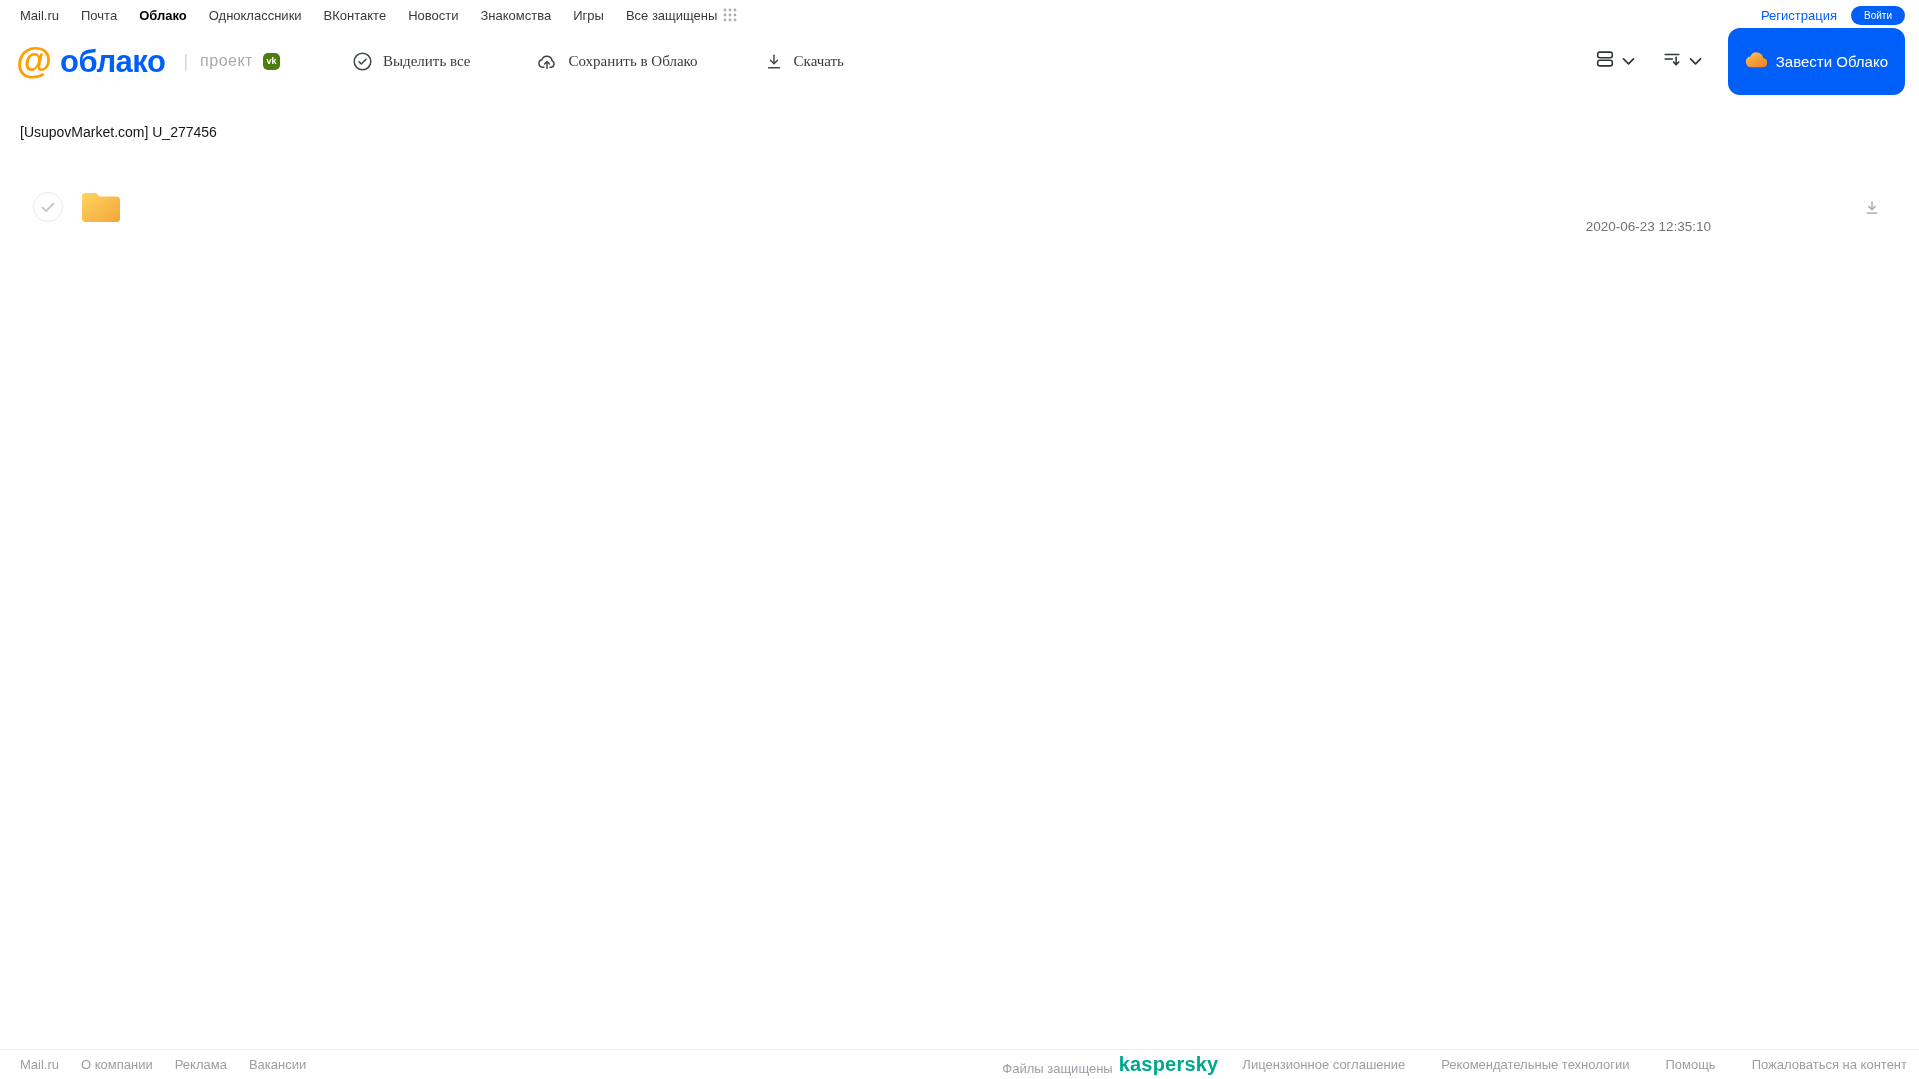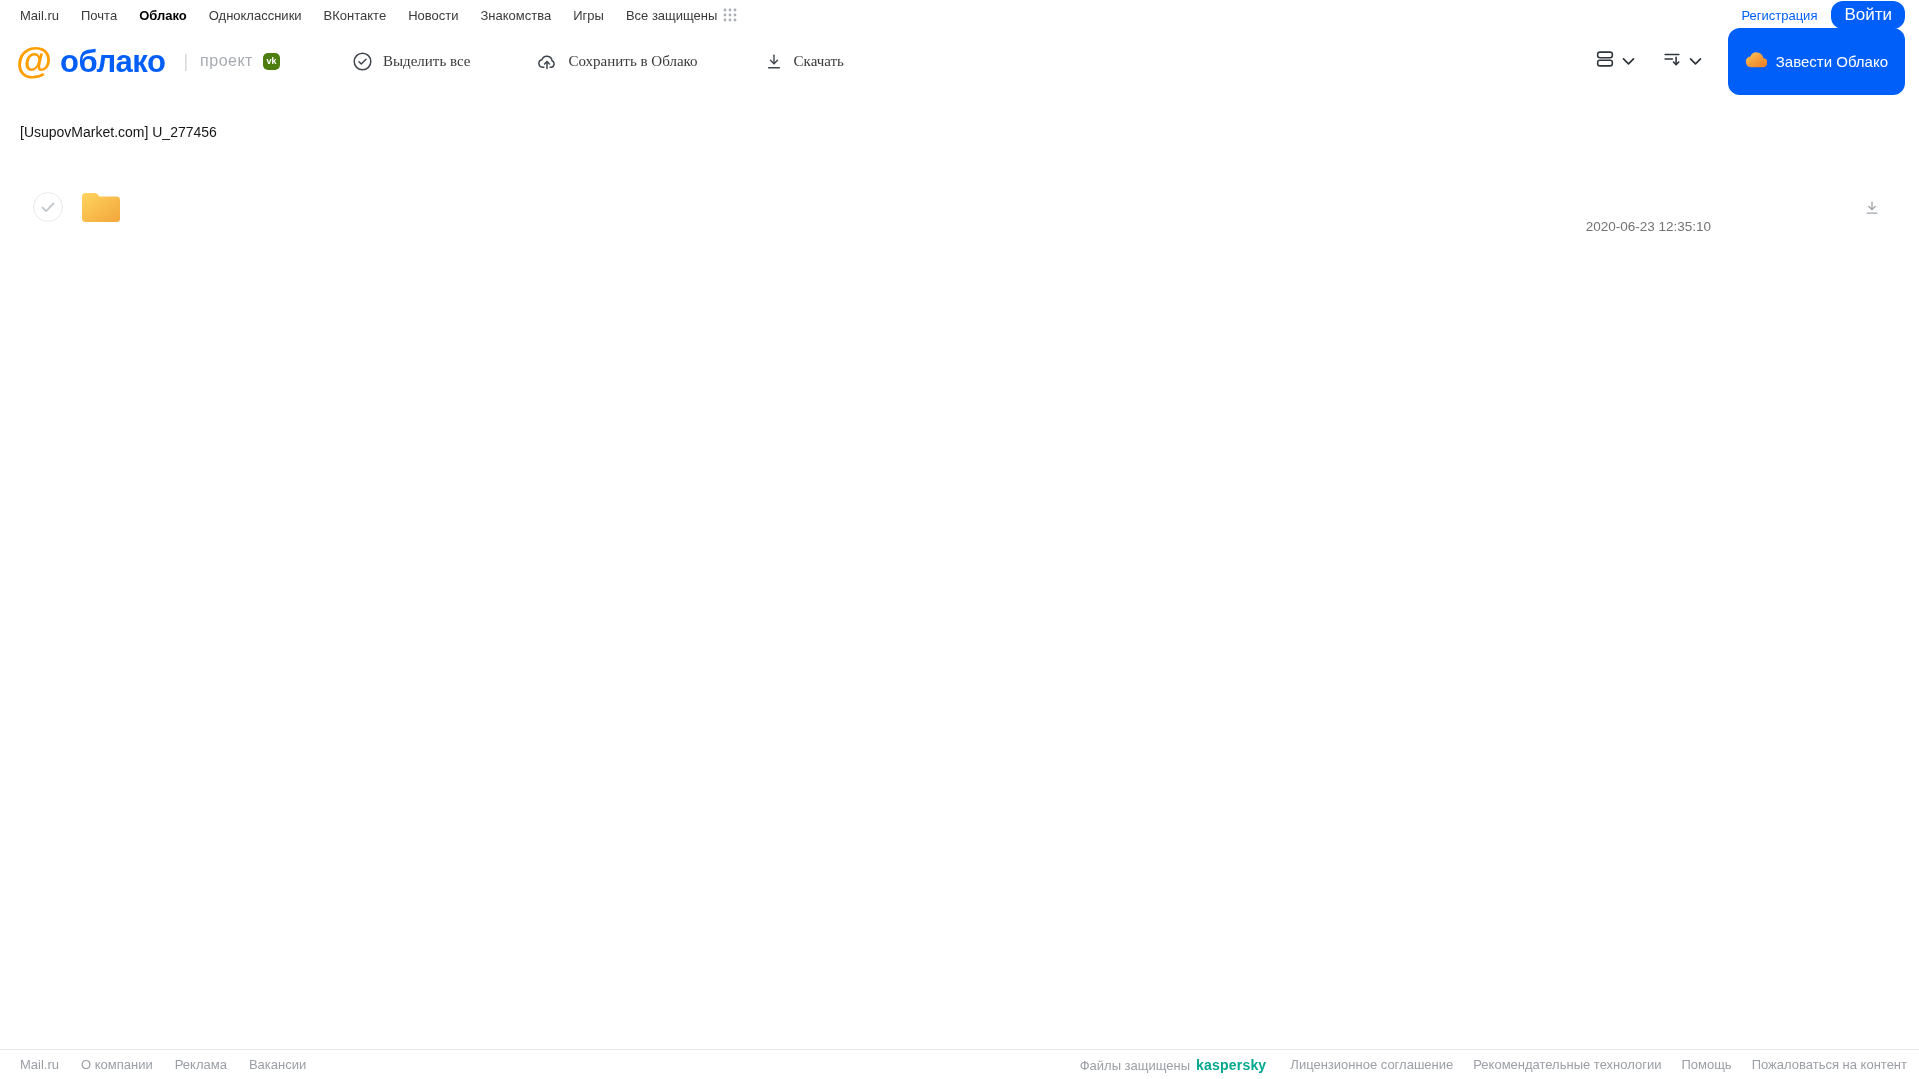--- a/index.html
+++ b/index.html
@@ -25,21 +25,21 @@
     padding:0 14px 0 20px;font-size:13px;
   }
   .portal-nav{display:flex;align-items:center;gap:22px;}
   .portal-link{color:#3a3a3a;}
   .portal-link.is-active{font-weight:700;color:#000;}
   .grid-dots{margin-left:6px;display:inline-flex;cursor:pointer;}
   .topbar-right{margin-left:auto;display:flex;align-items:center;gap:14px;}
   .register-link{color:var(--accent-blue);}
   .login-btn{
     background:var(--accent-blue);color:#fff;border:none;cursor:pointer;
-    font-size:17px;padding:4px 13px;border-radius:12px;
+    font-size:10px;padding:4px 13px;border-radius:12px;
     font-family:inherit;
   }
 
   
   .header{
     height:62px;display:flex;align-items:center;
     padding:0 14px 0 16px;
   }
   .logo{display:flex;align-items:center;gap:8px;cursor:pointer;}
   .logo-at{
@@ -99,21 +99,21 @@
   .footer{
     position:absolute;left:0;right:0;bottom:0;height:30px;
     border-top:1px solid #e8eaec;
     display:flex;align-items:center;
     padding:0 12px 0 20px;font-size:13px;color:var(--text-gray);
   }
   .footer-left{display:flex;align-items:center;gap:22px;}
   .footer-right{margin-left:auto;display:flex;align-items:center;gap:24px;}
   .kaspersky-wrap{display:flex;align-items:flex-end;gap:6px;}
   .kaspersky-logo{
-    color:var(--kaspersky-teal);font-weight:700;font-size:14px;letter-spacing:0.2px;
+    color:var(--kaspersky-teal);font-weight:700;font-size:20px;letter-spacing:0.2px;
   }
 </style>
 </head>
 <body>
 
 <div class="topbar">
   <nav class="portal-nav">
 
   <a class="portal-link">Mail.ru</a>
       <a class="portal-link">Почта</a>
@@ -275,21 +275,21 @@
   <a>Mail.ru</a>
       <a>О компании</a>
       <a>Реклама</a>
       <a>Вакансии</a>
     </div>
   <div class="footer-right">
     <span class="kaspersky-wrap">
       <span>Файлы защищены</span>
       <a class="kaspersky-logo">kaspersky</a>
     </span>
-    <span class="footer-right-links" style="display:flex;gap:20px;">
+    <span class="footer-right-links" style="display:flex;gap:36px;">
 
     <a>Лицензионное соглашение</a>
         <a>Рекомендательные технологии</a>
         <a>Помощь</a>
         <a>Пожаловаться на контент</a>
       </span>
   </div>
 </div>
 
 </body></html>

